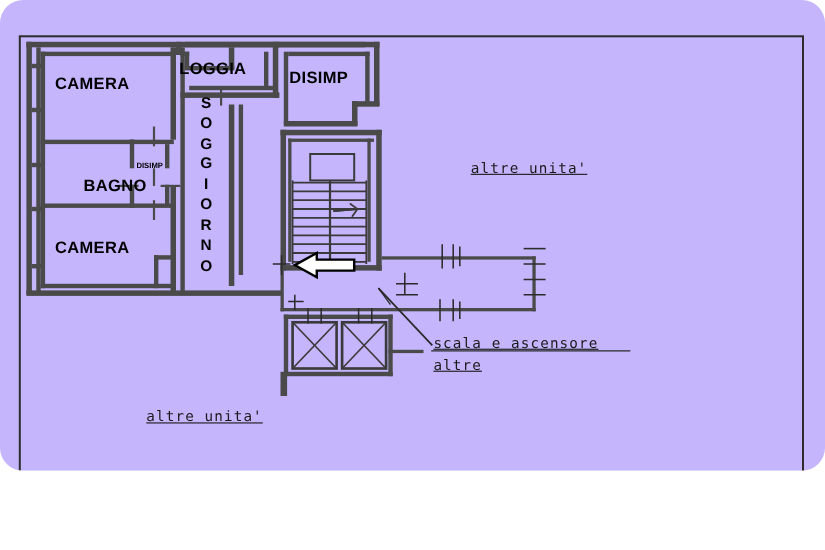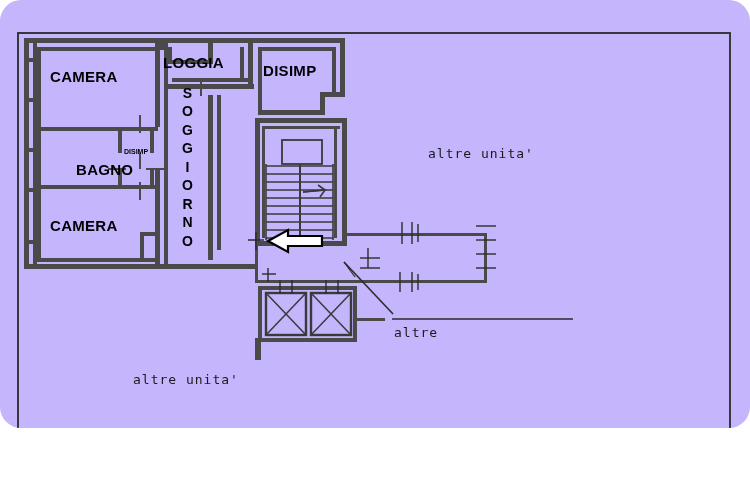--- a/index.html
+++ b/index.html
@@ -33,20 +33,21 @@
   }
   .room-label.big   { font-size: 15px; }
   .room-label.tiny  { font-size: 7px; letter-spacing: 0px; }
   .note-label {
     position: absolute;
     font-family: "DejaVu Sans Mono", monospace;
     font-size: 13px;
     color: #1a1a1a;
     white-space: nowrap;
     letter-spacing: 1px;
+    text-decoration: underline;
   }
   .vert-label {
     position: absolute;
     display: flex;
     flex-direction: column;
     align-items: center;
     font-family: "Liberation Sans", sans-serif;
     font-weight: bold;
     font-size: 14px;
     color: #000000;
@@ -283,16 +284,17 @@
     <span>O</span>
     <span>R</span>
     <span>N</span>
     <span>O</span>
   </div>
 
   <div class="note-label" style="left:428px; top:146px;">altre  unita'</div>
 
   <div class="note-label" style="left:133px; top:372px;">altre  unita'</div>
 
+  <div class="note-label" style="left:394px; top:305px;">scala e ascensore</div>
 
   <div class="note-label" style="left:394px; top:325px;">altre</div>
 
 </div>
 
 </body></html>

